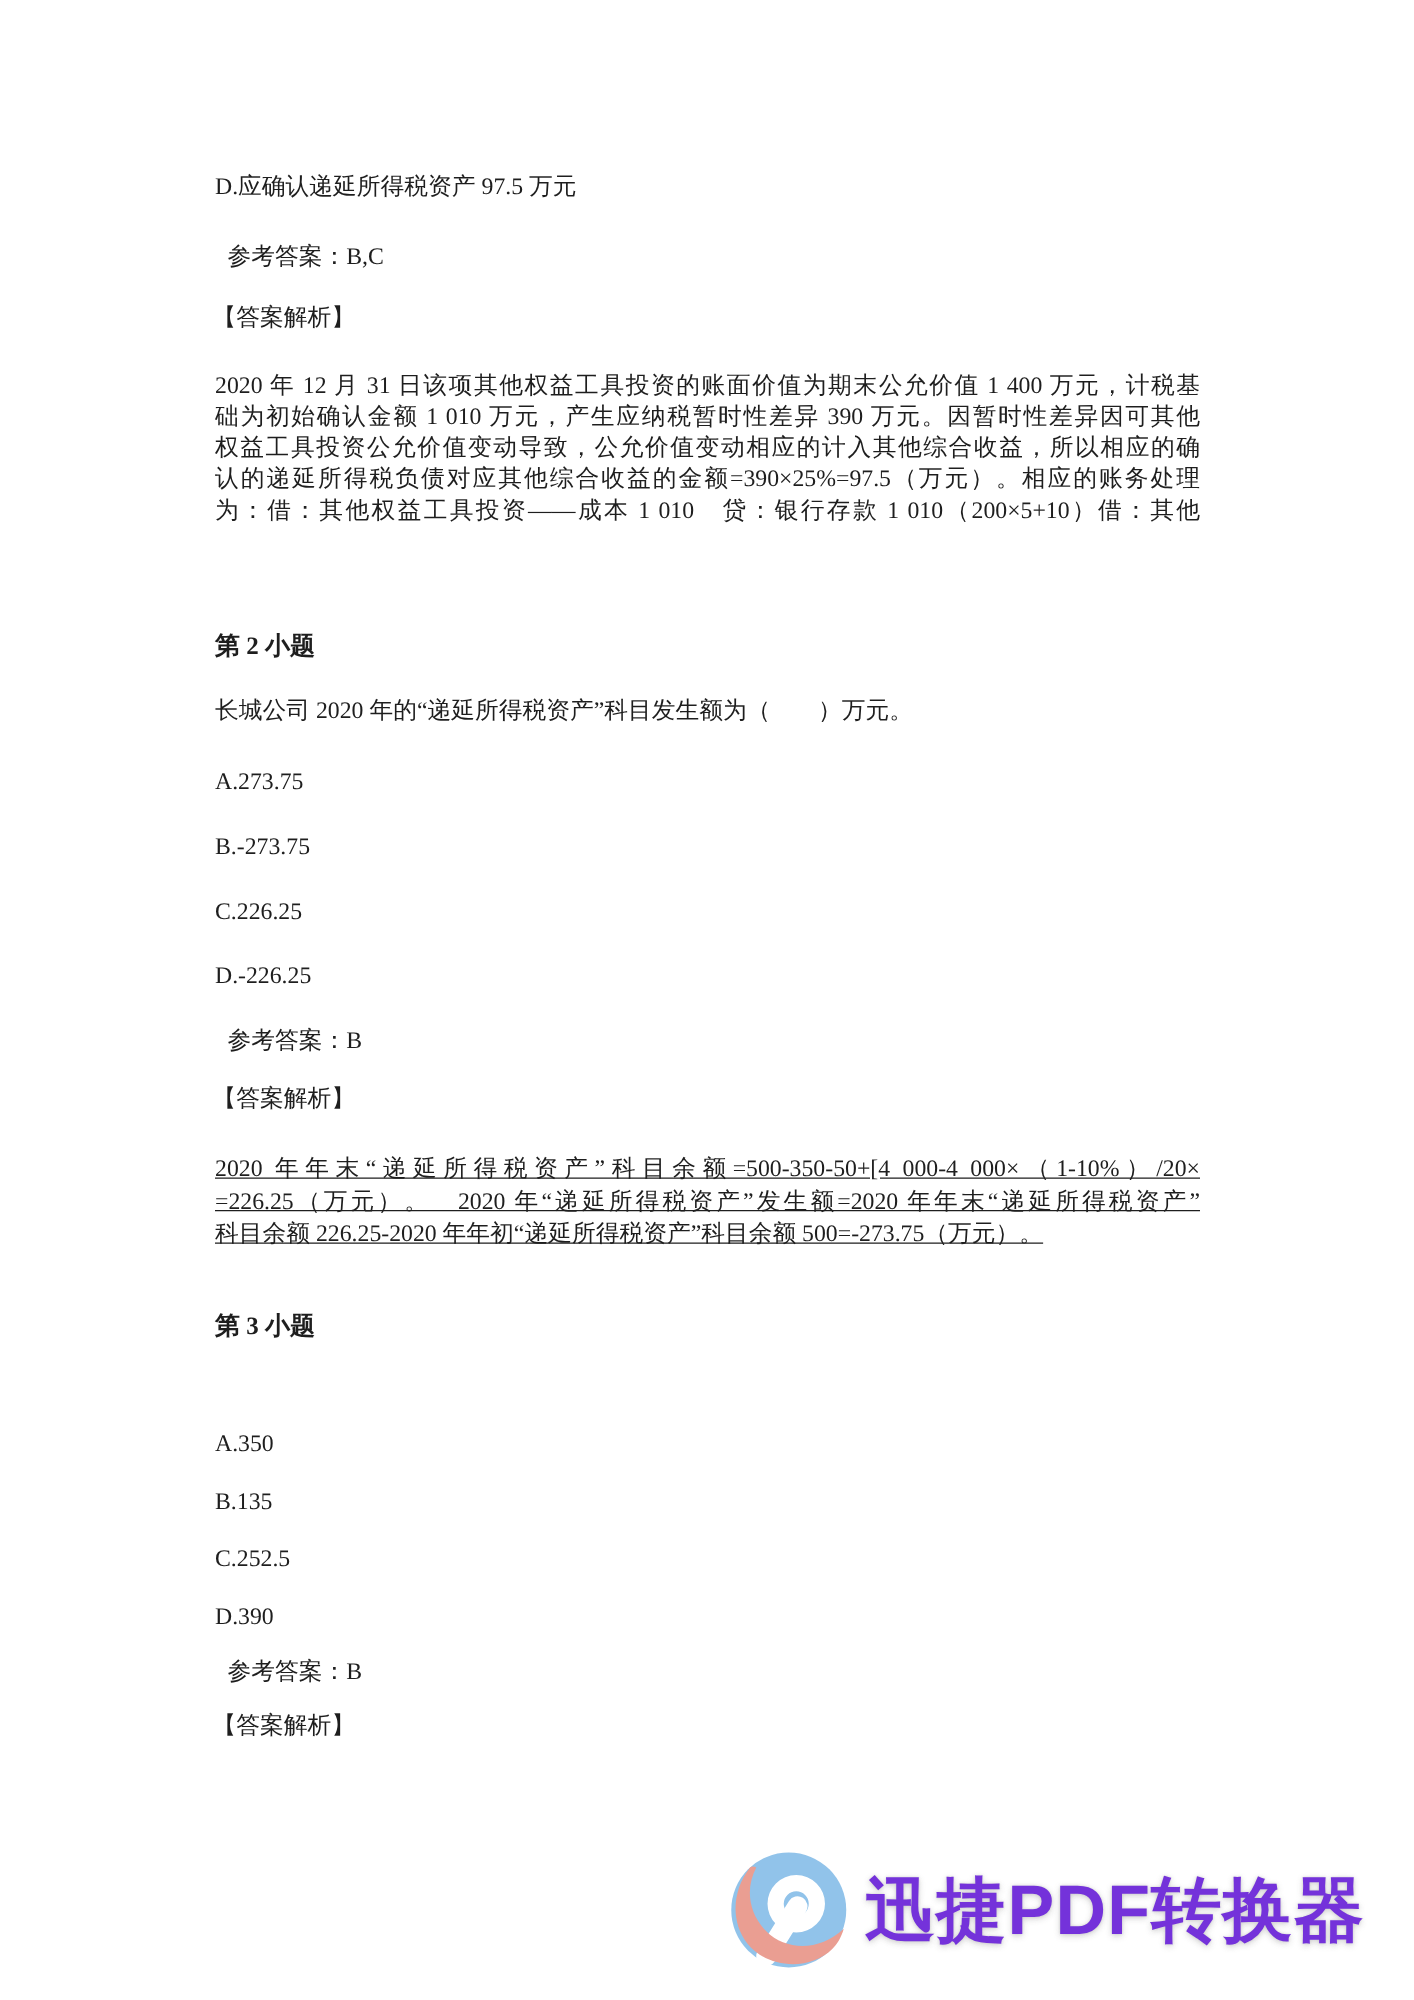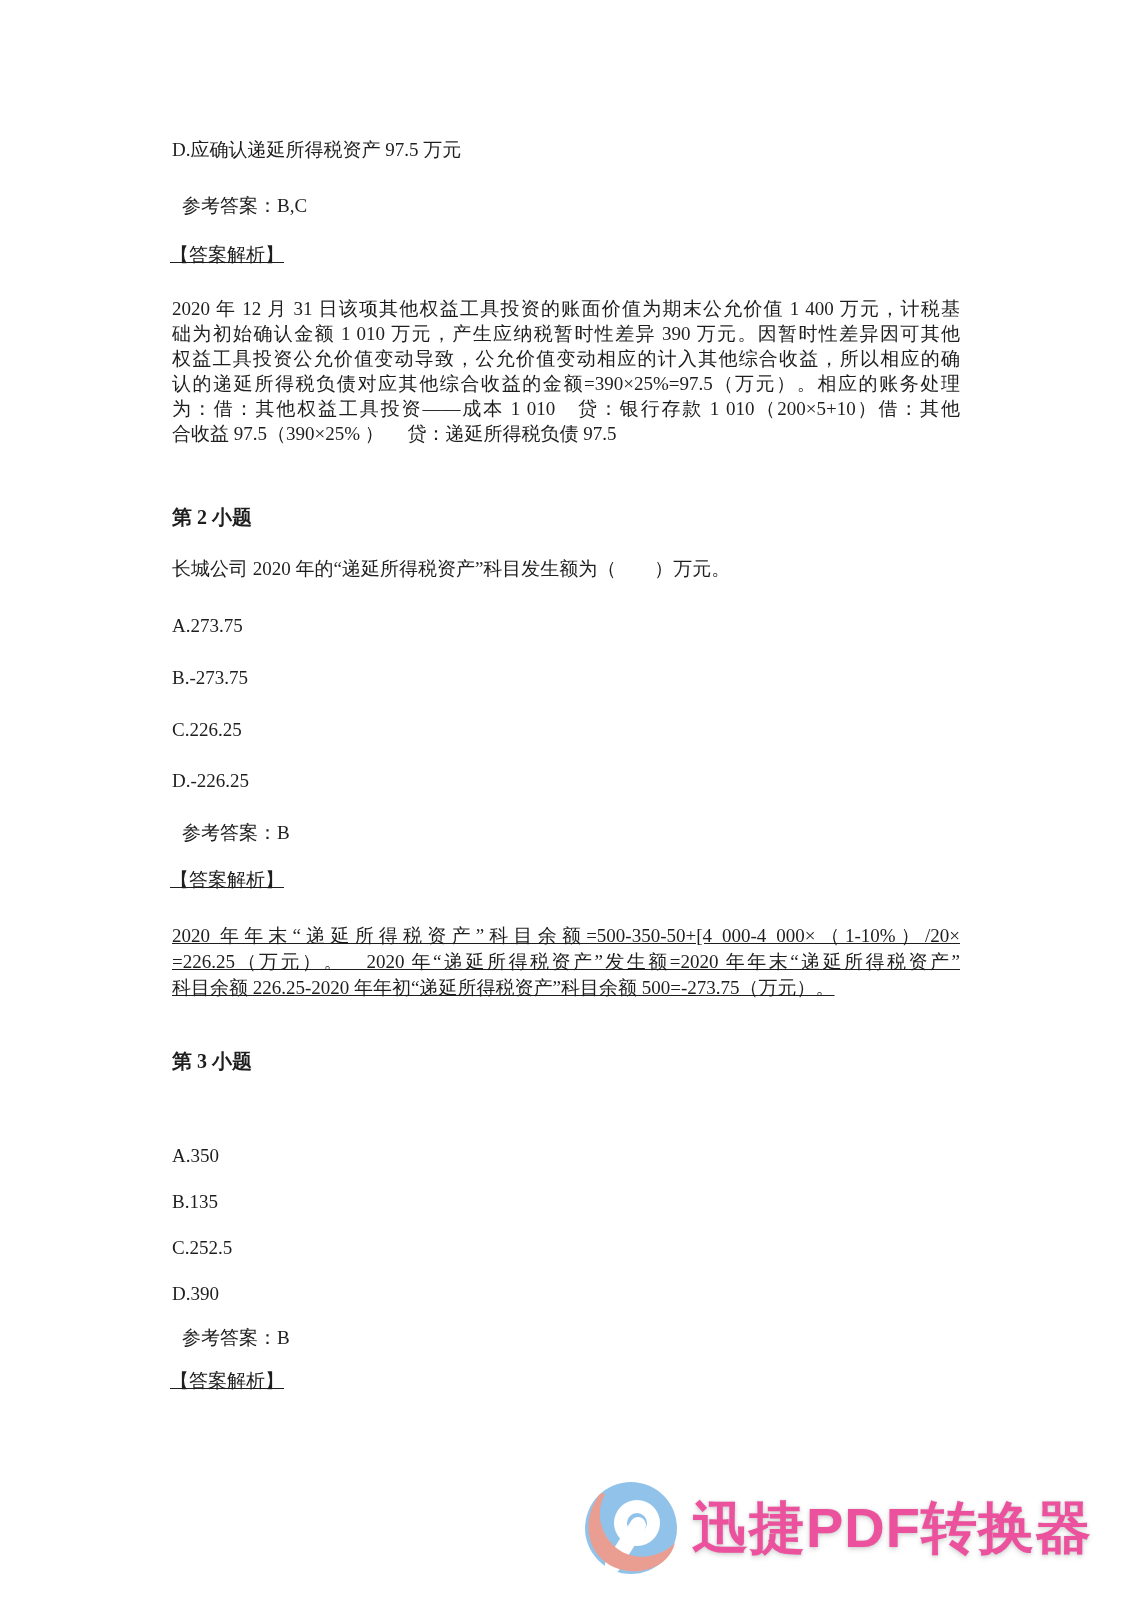--- a/index.html
+++ b/index.html
@@ -6,57 +6,56 @@
   #page{
     position:relative;
     width:1131px;height:1600px;
     background:#ffffff;
     font-family:"Liberation Serif","DejaVu Serif",serif;
     color:#1e1e1e;
     overflow:hidden;
   }
   .t{position:absolute;left:172px;font-size:19px;line-height:25px;white-space:pre;}
   .indent{left:182px;}
-  .bracket{left:170px;text-decoration:underline;}
+  .bracket{left:170px;}
   .bold{font-weight:bold;font-size:20px;}
   .blk{position:absolute;left:172px;width:788px;font-size:19px;}
   .blk .jline{text-align:justify;text-align-last:justify;line-height:25px;}
   .blk .lline{text-align:left;line-height:25px;}
   .blk2 .jline,.blk2 .lline{line-height:26px;text-decoration:underline;}
   
   #wm{position:absolute;left:584px;top:1481px;display:flex;align-items:center;opacity:0.95;}
   #wm-logo{width:94px;height:94px;flex:0 0 auto;}
   #wm-text{
     margin-left:14px;
     font-family:"Liberation Sans","DejaVu Sans",sans-serif;
     font-weight:bold;
     font-size:56px;
     line-height:62px;
     letter-spacing:1px;
-    color:#ec4899;
+    color:#6d28d9;
     white-space:nowrap;
     text-shadow:0 2px 5px rgba(168,168,168,0.55), 0 0 2px rgba(190,190,190,0.6);
   }
 </style>
 </head>
 <body>
 
 <div id="page">
 
   <div class="t" style="top:137px">D.应确认递延所得税资产 97.5 万元</div>
   <div class="t indent" style="top:193px">参考答案：B,C</div>
   <div class="t bracket" style="top:242px">【答案解析】</div>
 
   <div class="blk" style="top:296px">
     <div class="jline">2020 年 12 月 31 日该项其他权益工具投资的账面价值为期末公允价值 1 400 万元，计税基</div>
     <div class="jline">础为初始确认金额 1 010 万元，产生应纳税暂时性差异 390 万元。因暂时性差异因可其他</div>
     <div class="jline">权益工具投资公允价值变动导致，公允价值变动相应的计入其他综合收益，所以相应的确</div>
     <div class="jline">认的递延所得税负债对应其他综合收益的金额=390×25%=97.5（万元）。相应的账务处理</div>
     <div class="jline">为：借：其他权益工具投资——成本 1 010　贷：银行存款 1 010（200×5+10）借：其他</div>
-    <div class="lline">合收益 97.5（390×25% ）　 贷：递延所得税负债 97.5</div>
   </div>
 
   <div class="t bold" style="top:505px">第 2 小题</div>
   <div class="t" style="top:556px">长城公司 2020 年的“递延所得税资产”科目发生额为（　　）万元。</div>
   <div class="t" style="top:613px">A.273.75</div>
   <div class="t" style="top:665px">B.-273.75</div>
   <div class="t" style="top:717px">C.226.25</div>
   <div class="t" style="top:768px">D.-226.25</div>
   <div class="t indent" style="top:820px">参考答案：B</div>
   <div class="t bracket" style="top:867px">【答案解析】</div>

